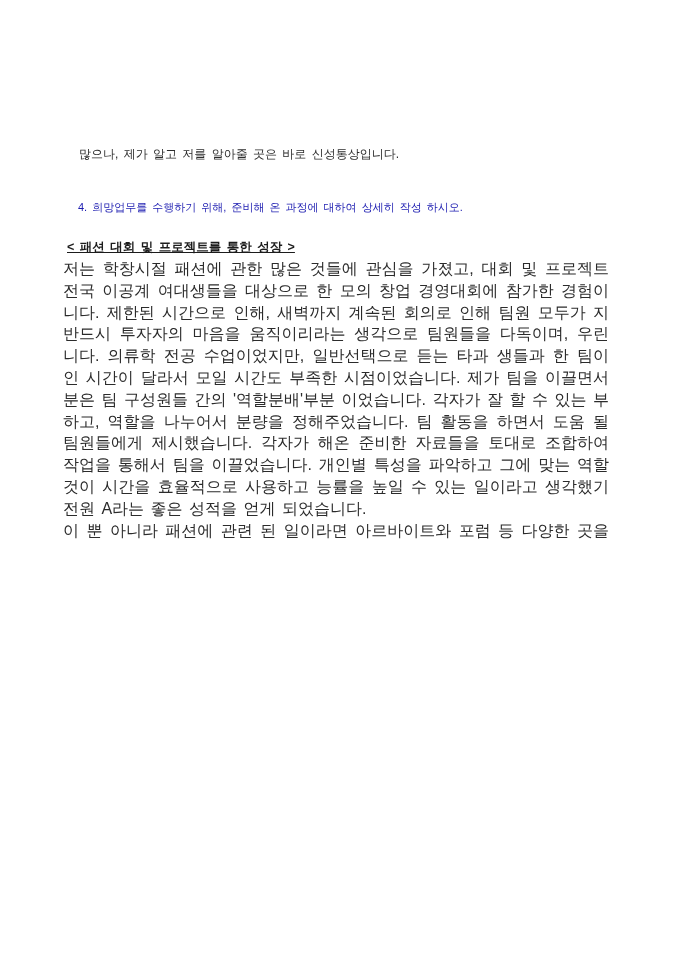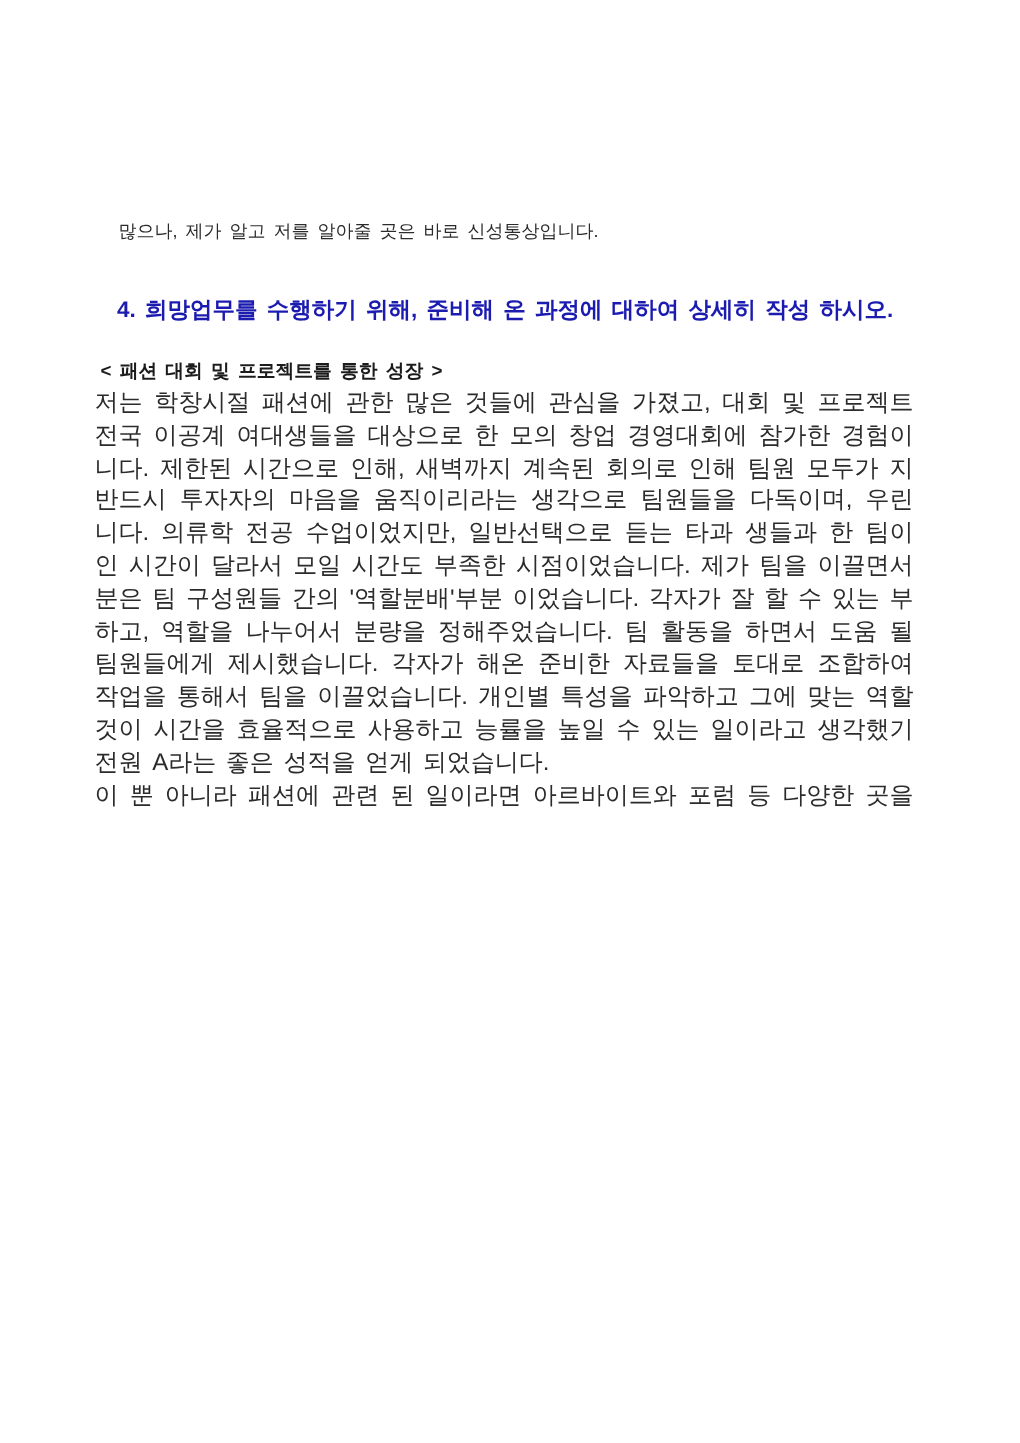--- a/index.html
+++ b/index.html
@@ -26,39 +26,40 @@
     font-size: 12px;
     line-height: 22px;
     color: #2b2b2b;
     text-indent: 16px;
     word-spacing: 2px;
     white-space: nowrap;
     overflow: hidden;
   }
   .question {
     margin: 0 0 18px 0;
-    font-size: 15px;
+    font-size: 11px;
     line-height: 22px;
-    font-weight: bold;
+    font-weight: normal;
     color: #1b1bb0;
     text-indent: 15px;
     word-spacing: 2px;
     white-space: nowrap;
     overflow: hidden;
   }
   .section-title {
     margin: 0;
     font-size: 12.5px;
     line-height: 22px;
     font-weight: bold;
     color: #1c1c1c;
     text-indent: 4px;
     word-spacing: 2px;
     white-space: nowrap;
     overflow: hidden;
+    text-decoration: underline;
   }
   .body-lines {
     width: 546px;
   }
   .body-line {
     font-size: 16px;
     line-height: 21.8px;
     height: 21.8px;
     color: #2b2b2b;
     word-spacing: 2px;

